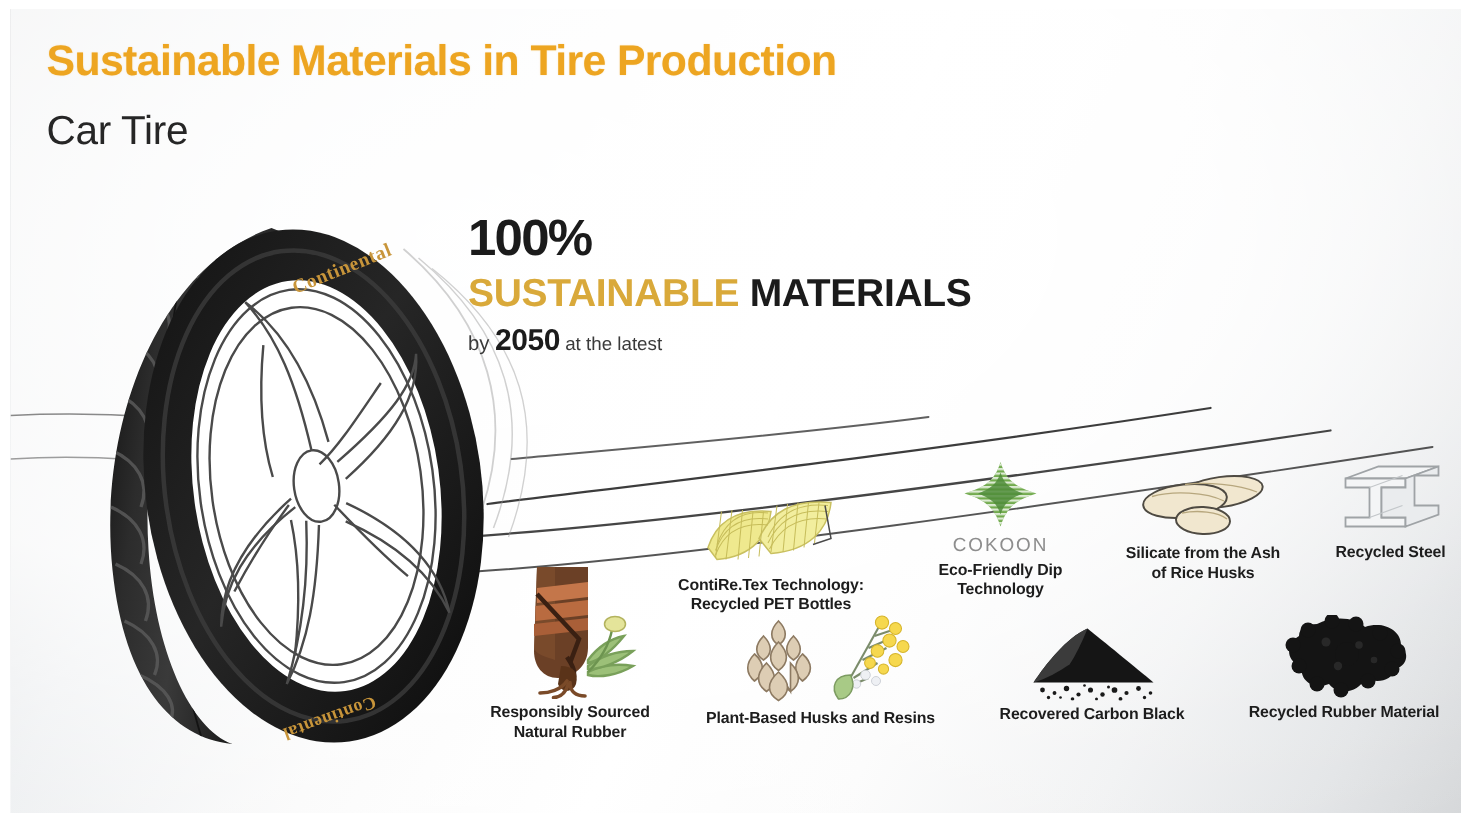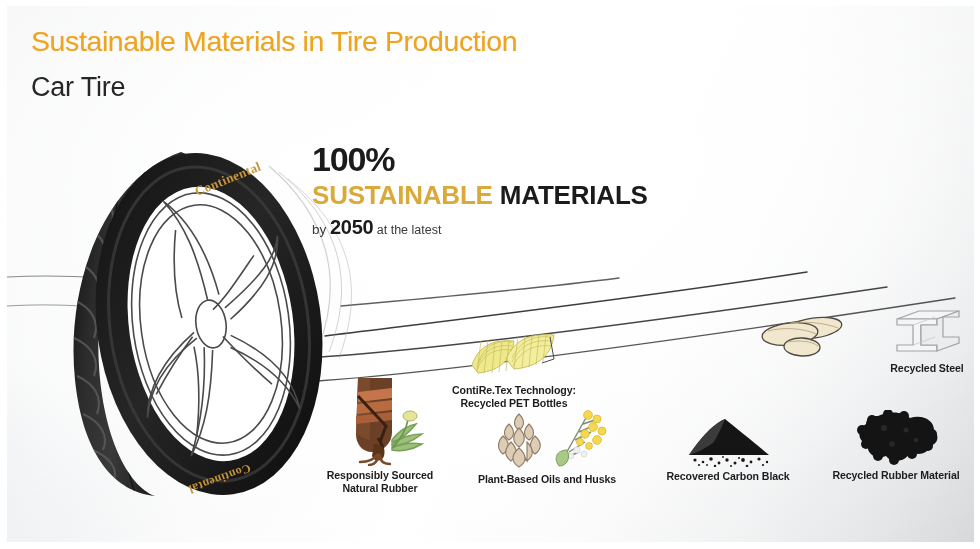--- a/index.html
+++ b/index.html
@@ -53,21 +53,21 @@
         rgba(255,255,255,0.18) 62%,
         rgba(255,255,255,0.0) 78%);
     pointer-events: none;
   }
   .canvas > * { position: relative; z-index: 2; }
 
   
   .header { position: absolute; left: 24px; top: 20px; z-index: 5; }
   .title-main {
     font-size: 28.5px;
-    font-weight: normal;
+    font-weight: bold;
     color: #eda521;
     letter-spacing: -0.4px;
     line-height: 1.08;
     white-space: nowrap;
     text-shadow: 0 0 1px rgba(237,165,33,0.35);
   }
   .title-sub {
     font-size: 27px;
     font-weight: normal;
     color: #262626;
@@ -298,34 +298,53 @@
               <path d="M77 6 L 74 36"></path>
             <path d="M84 6 L 81 33"></path>
           </g>
           <path d="M88 8 L 92 30 L 80 34" fill="none" stroke="#4a4a4a" stroke-width="1"></path>
         </g>
       </svg>
       <div class="caption">ContiRe.Tex Technology:
 Recycled PET Bottles</div>
     </div>
 
+    <div class="item" id="item-cokoon">
+      <svg class="icon" width="54" height="48" viewBox="0 0 54 48">
+        <defs>
+          <pattern id="stripes" width="3" height="3" patternUnits="userSpaceOnUse">
+            <rect width="3" height="1.5" fill="#ffffff" opacity="0.75"></rect>
+          </pattern>
+        </defs>
+        <g>
+          <path d="M27 2 C 31 15, 38 19, 51 23 C 38 27, 31 32, 27 45 C 23 32, 16 27, 3 23 C 16 19, 23 15, 27 2 Z" fill="#72ab4e"></path>
+          <path d="M27 2 C 31 15, 38 19, 51 23 C 38 27, 31 32, 27 45 C 23 32, 16 27, 3 23 C 16 19, 23 15, 27 2 Z" fill="url(#stripes)"></path>
+          <path d="M27 9 C 29.5 17, 34 20, 42 23 C 34 26, 29.5 29, 27 37 C 24.5 29, 20 26, 12 23 C 20 20, 24.5 17, 27 9 Z" fill="#4f8c3a" opacity="0.85"></path>
+        </g>
+      </svg>
+      <div class="cokoon-word">COKOON</div>
+      <div class="caption">Eco-Friendly Dip
+Technology</div>
+    </div>
 
     <div class="item" id="item-silicate">
       <svg class="icon" width="92" height="50" viewBox="0 0 92 50">
         <g stroke="#4e4a42" stroke-width="1.3" fill="#f1e7cf">
           <ellipse cx="58" cy="18" rx="28" ry="10" transform="rotate(-8 58 18)"></ellipse>
           <ellipse cx="34" cy="24" rx="28" ry="11" transform="rotate(-6 34 24)"></ellipse>
           <ellipse cx="46" cy="37" rx="18" ry="9" transform="rotate(2 46 37)"></ellipse>
         </g>
         <g stroke="#b7a77e" stroke-width="0.9" fill="none">
           <path d="M34 13 C 48 11, 70 13, 82 18"></path>
           <path d="M12 21 C 26 17, 48 18, 60 24"></path>
           <path d="M32 32 C 42 30, 56 31, 62 36"></path>
         </g>
       </svg>
+      <div class="caption">Silicate from the Ash
+of Rice Husks</div>
     </div>
 
     <div class="item" id="item-rubber">
       <svg class="icon" width="92" height="88" viewBox="0 0 92 88">
 
         <path d="M24 0 L 58 0 L 58 54 C 58 66, 48 74, 38 74 C 28 74, 22 66, 22 56 Z" fill="#6b4026"></path>
         <path d="M24 0 L 36 0 L 36 62 C 30 60, 23 58, 22 54 Z" fill="#7d4c2d" opacity="0.8"></path>
 
         <path d="M24 14 L 58 10 L 58 20 L 24 24 Z" fill="#c4764a"></path>
         <path d="M23 26 L 58 22 L 58 32 L 23 36 Z" fill="#b96b40"></path>
@@ -406,21 +425,21 @@
           <circle cx="106" cy="36" r="3.4"></circle>
         </g>
         <g fill="#eef0f4" stroke="#c9cdd4" stroke-width="0.6">
           <circle cx="94" cy="40" r="3.2"></circle>
           <circle cx="101" cy="44" r="3"></circle>
           <circle cx="88" cy="46" r="2.8"></circle>
         </g>
 
         <path d="M76 56 C 70 48, 74 40, 84 40 C 88 48, 84 56, 76 56 Z" fill="#a8ca86" stroke="#7d9c62" stroke-width="1"></path>
       </svg>
-      <div class="caption">Plant-Based Oils and Husks</div>
+      <div class="caption">Plant-Based Husks and Resins</div>
     </div>
 
     <div class="item" id="item-carbon">
       <svg class="icon" width="110" height="52" viewBox="0 0 110 52">
         <path d="M16 40 C 24 28, 38 10, 52 4 C 62 12, 84 30, 96 40 Z" fill="#151515"></path>
         <path d="M16 40 C 24 28, 38 10, 52 4 C 48 14, 44 22, 40 28 C 34 32, 24 38, 16 40 Z" fill="#3b3b3b"></path>
         <g fill="#1a1a1a">
           <circle cx="22" cy="45" r="1.6"></circle>
             <circle cx="30" cy="47" r="1.3"></circle>
           <circle cx="38" cy="44" r="1.8"></circle>

